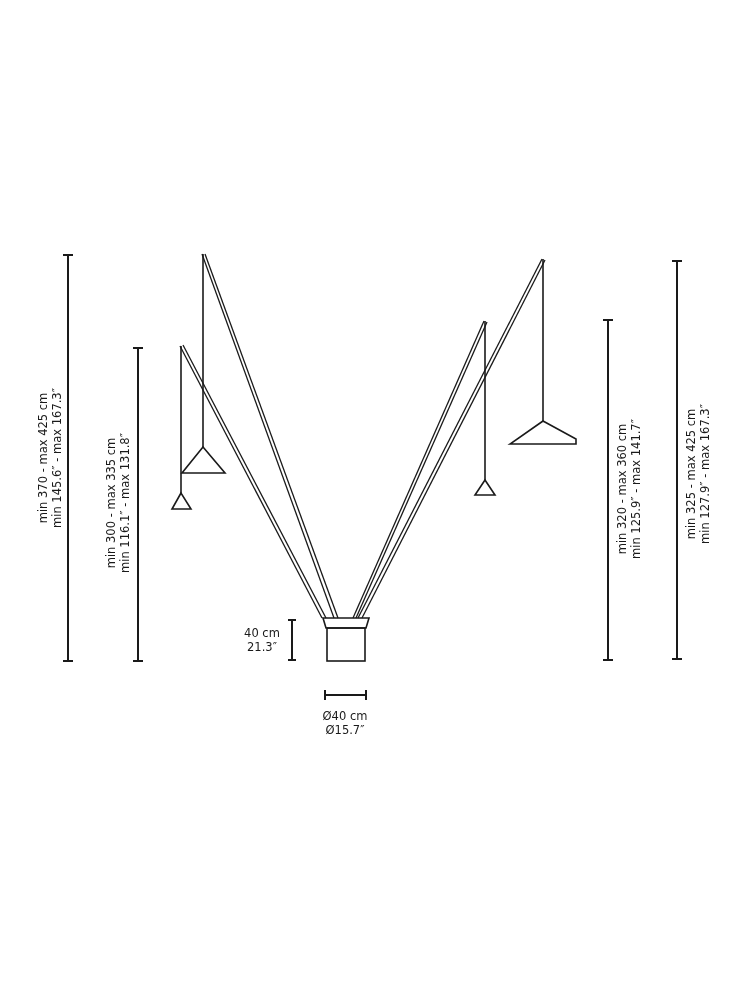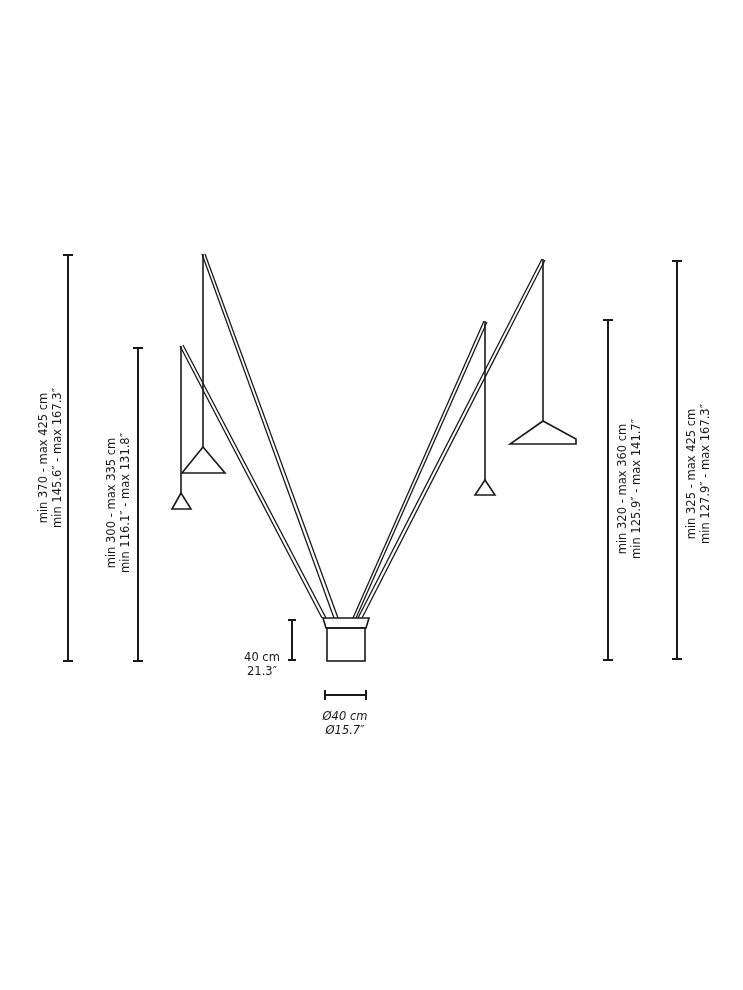--- a/index.html
+++ b/index.html
@@ -83,20 +83,20 @@
   <div>min 116.1″ - max 131.8″</div>
 </div>
 <div class="lbl rot" style="left:549px; top:475px; width:160px;">
   <div>min 320 - max 360 cm</div>
   <div>min 125.9″ - max 141.7″</div>
 </div>
 <div class="lbl rot" style="left:618px; top:460px; width:160px;">
   <div>min 325 - max 425 cm</div>
   <div>min 127.9″ - max 167.3″</div>
 </div>
-<div class="lbl" style="left:236px; top:626px; width:52px;margin-top:24px;">
+<div class="lbl" style="left:236px; top:626px; width:52px;">
   <div>40 cm</div>
   <div>21.3″</div>
 </div>
-<div class="lbl" style="left:310px; top:709px; width:70px;font-style:italic;">
+<div class="lbl" style="left:310px; top:709px; width:70px;">
   <div>Ø40 cm</div>
   <div>Ø15.7″</div>
 </div>
 
 </body></html>

